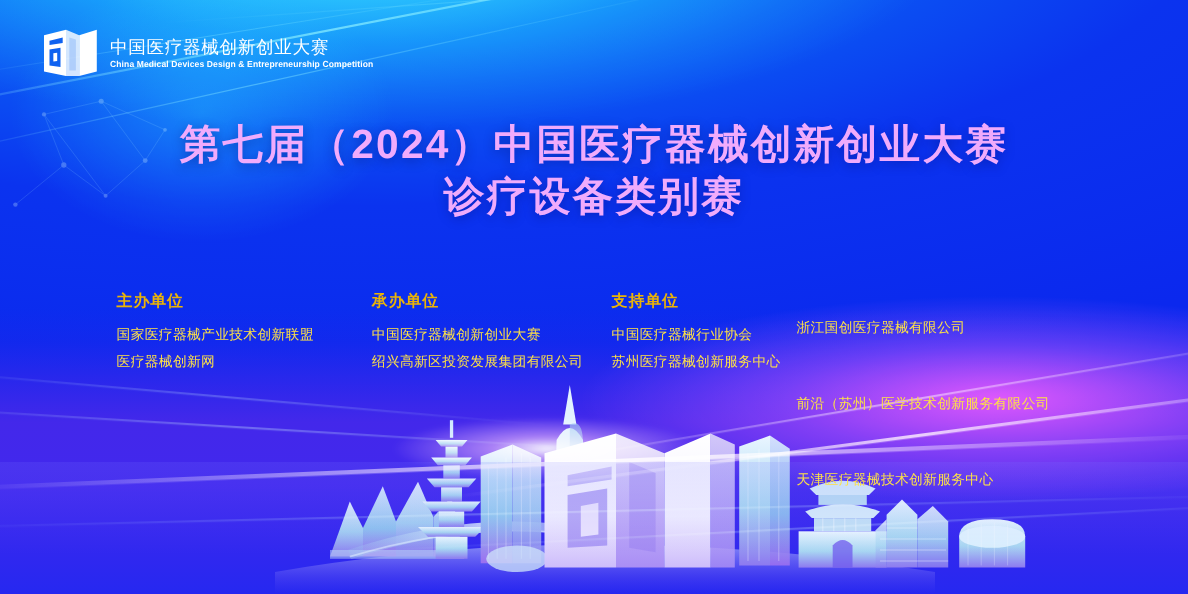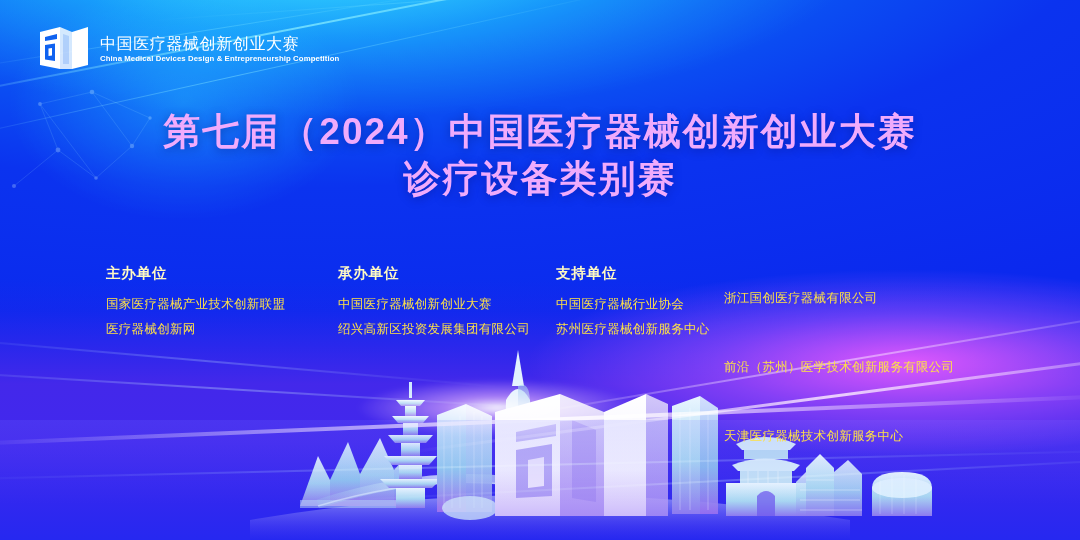--- a/index.html
+++ b/index.html
@@ -127,21 +127,21 @@
     position:absolute; top:264px; left:0; width:100%;
     z-index:6;
     display:flex; justify-content:center; align-items:flex-start;
   }
   .org-col{ display:flex; flex-direction:column; }
   .org-col.c1{ width:232px; }
   .org-col.c2{ width:218px; }
   .org-col.c3{ width:168px; }
   .org-col.c4{ width:250px; padding-top:22px;gap:44px; }
   .org-head{
-    color:#fef9c3; font-size:14.5px; font-weight:700; letter-spacing:.8px;
+    color:#eab308; font-size:14.5px; font-weight:700; letter-spacing:.8px;
     margin-bottom:9px; white-space:nowrap;
   }
   .org-item{
     color:#fde047; font-size:12.5px; font-weight:400; letter-spacing:.3px;
     line-height:2.0; white-space:nowrap;
   }
 </style>
 </head>
 <body>
 

